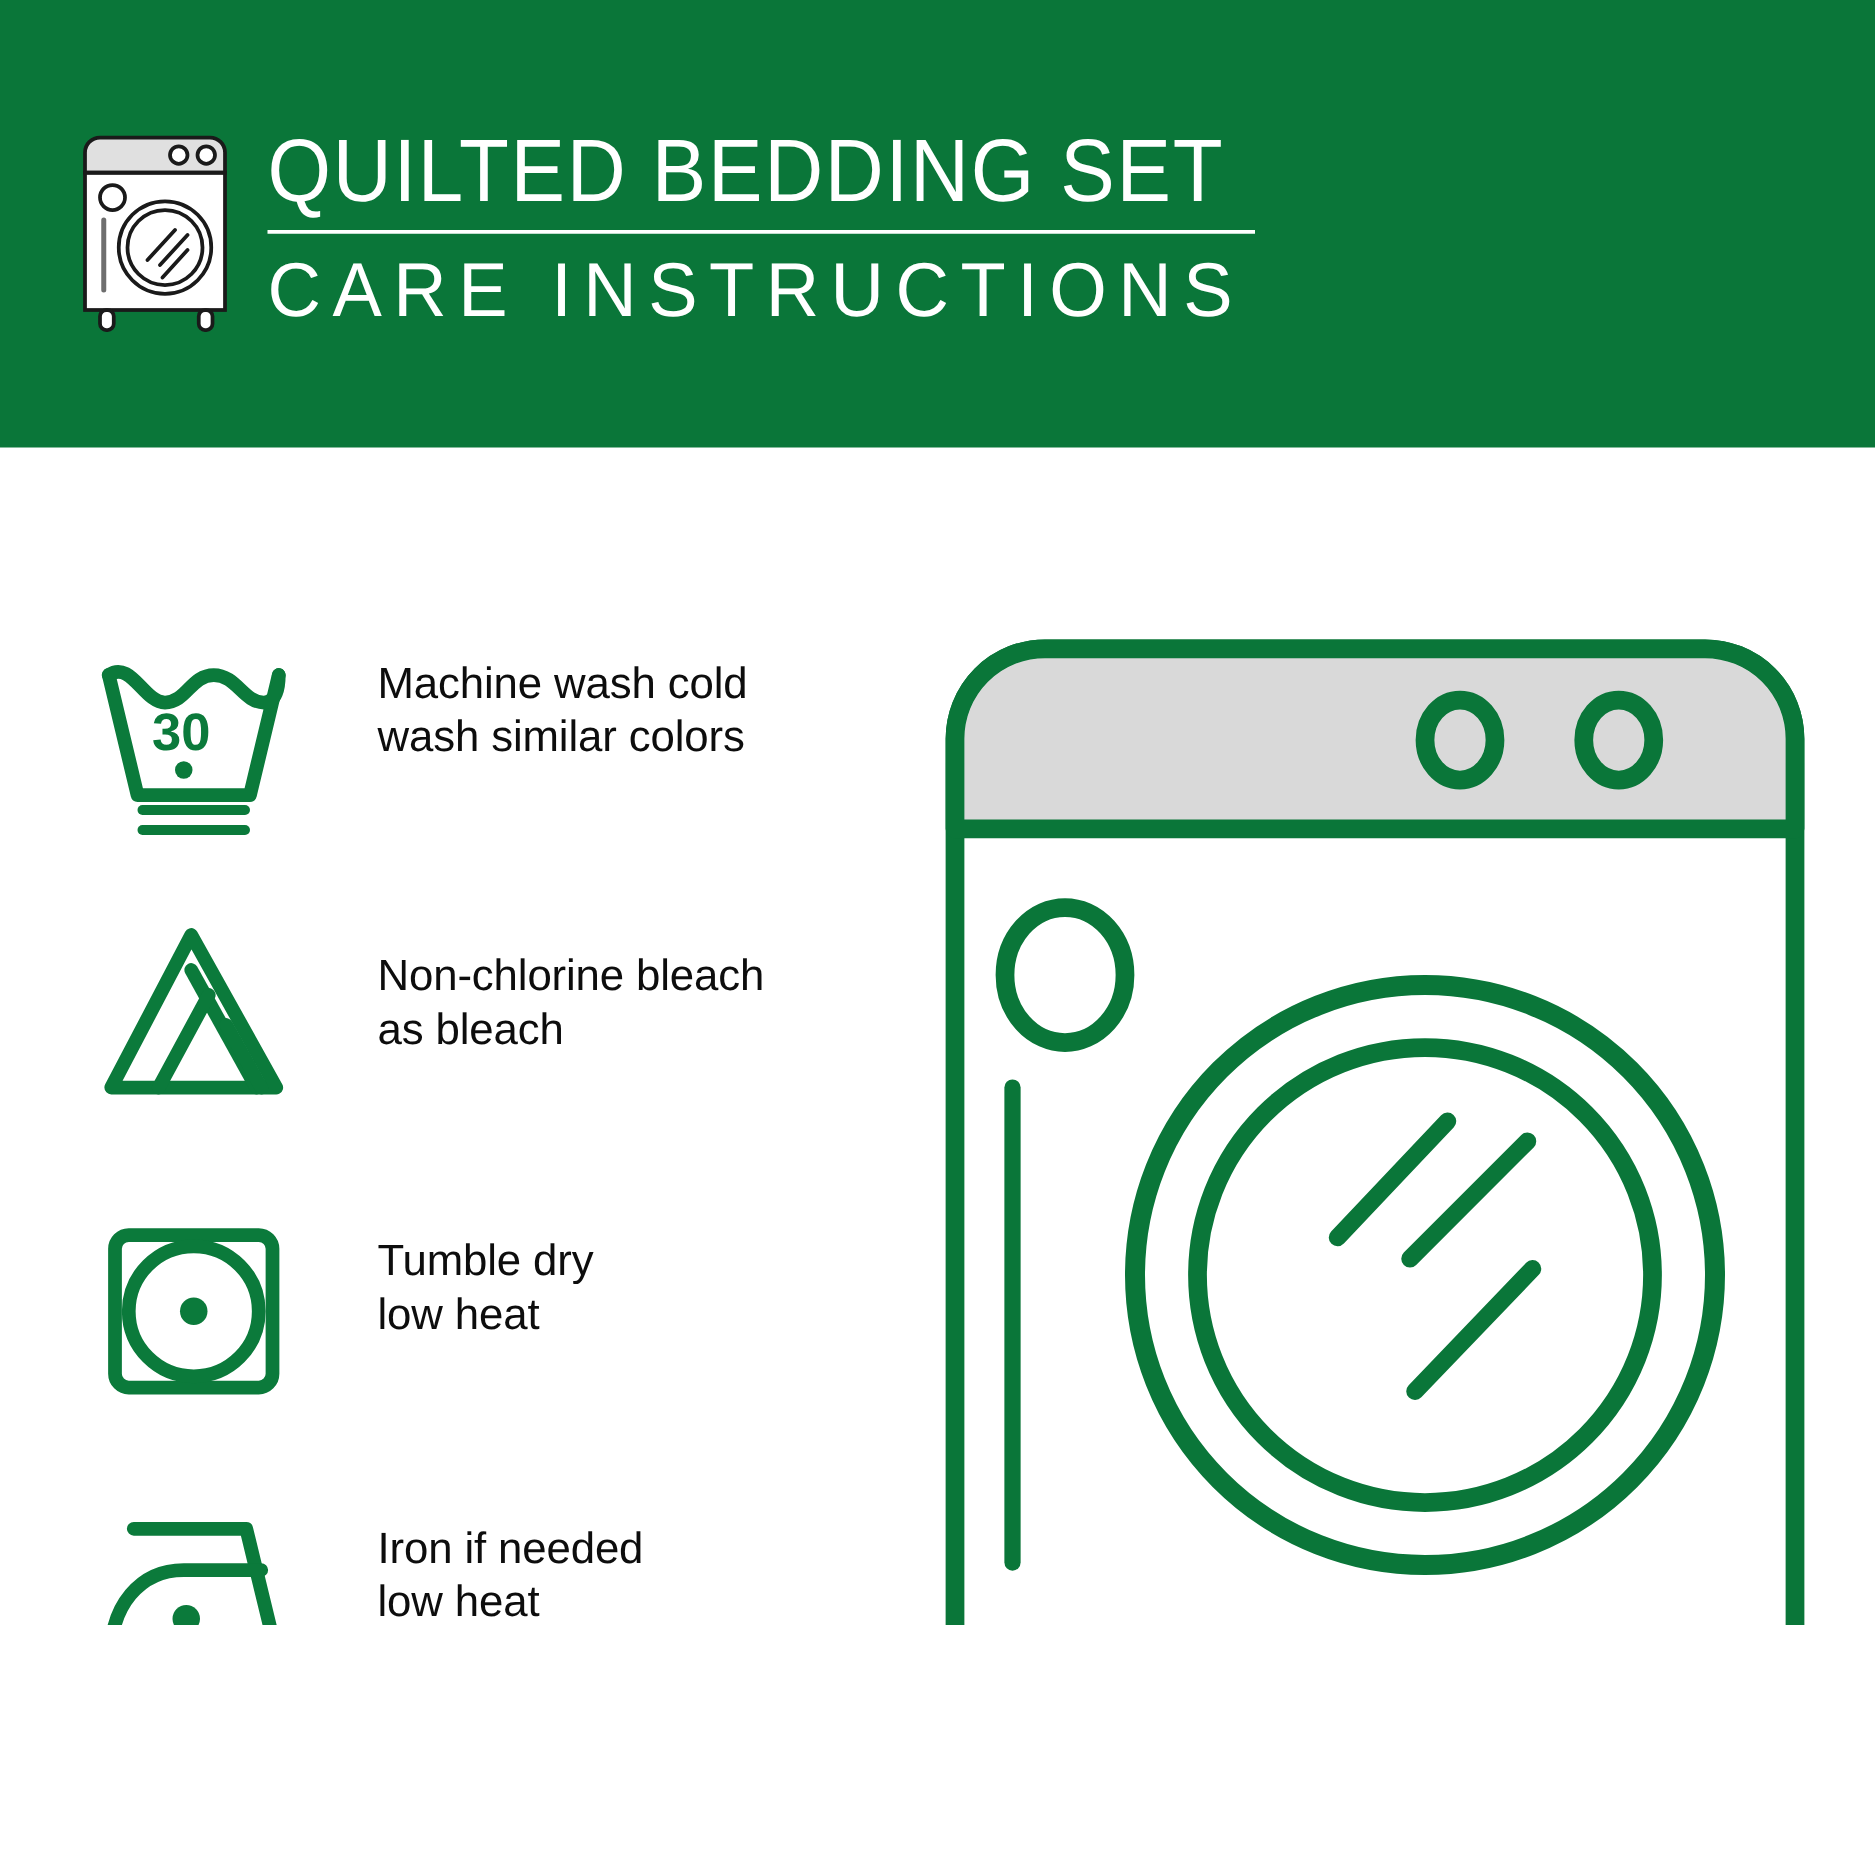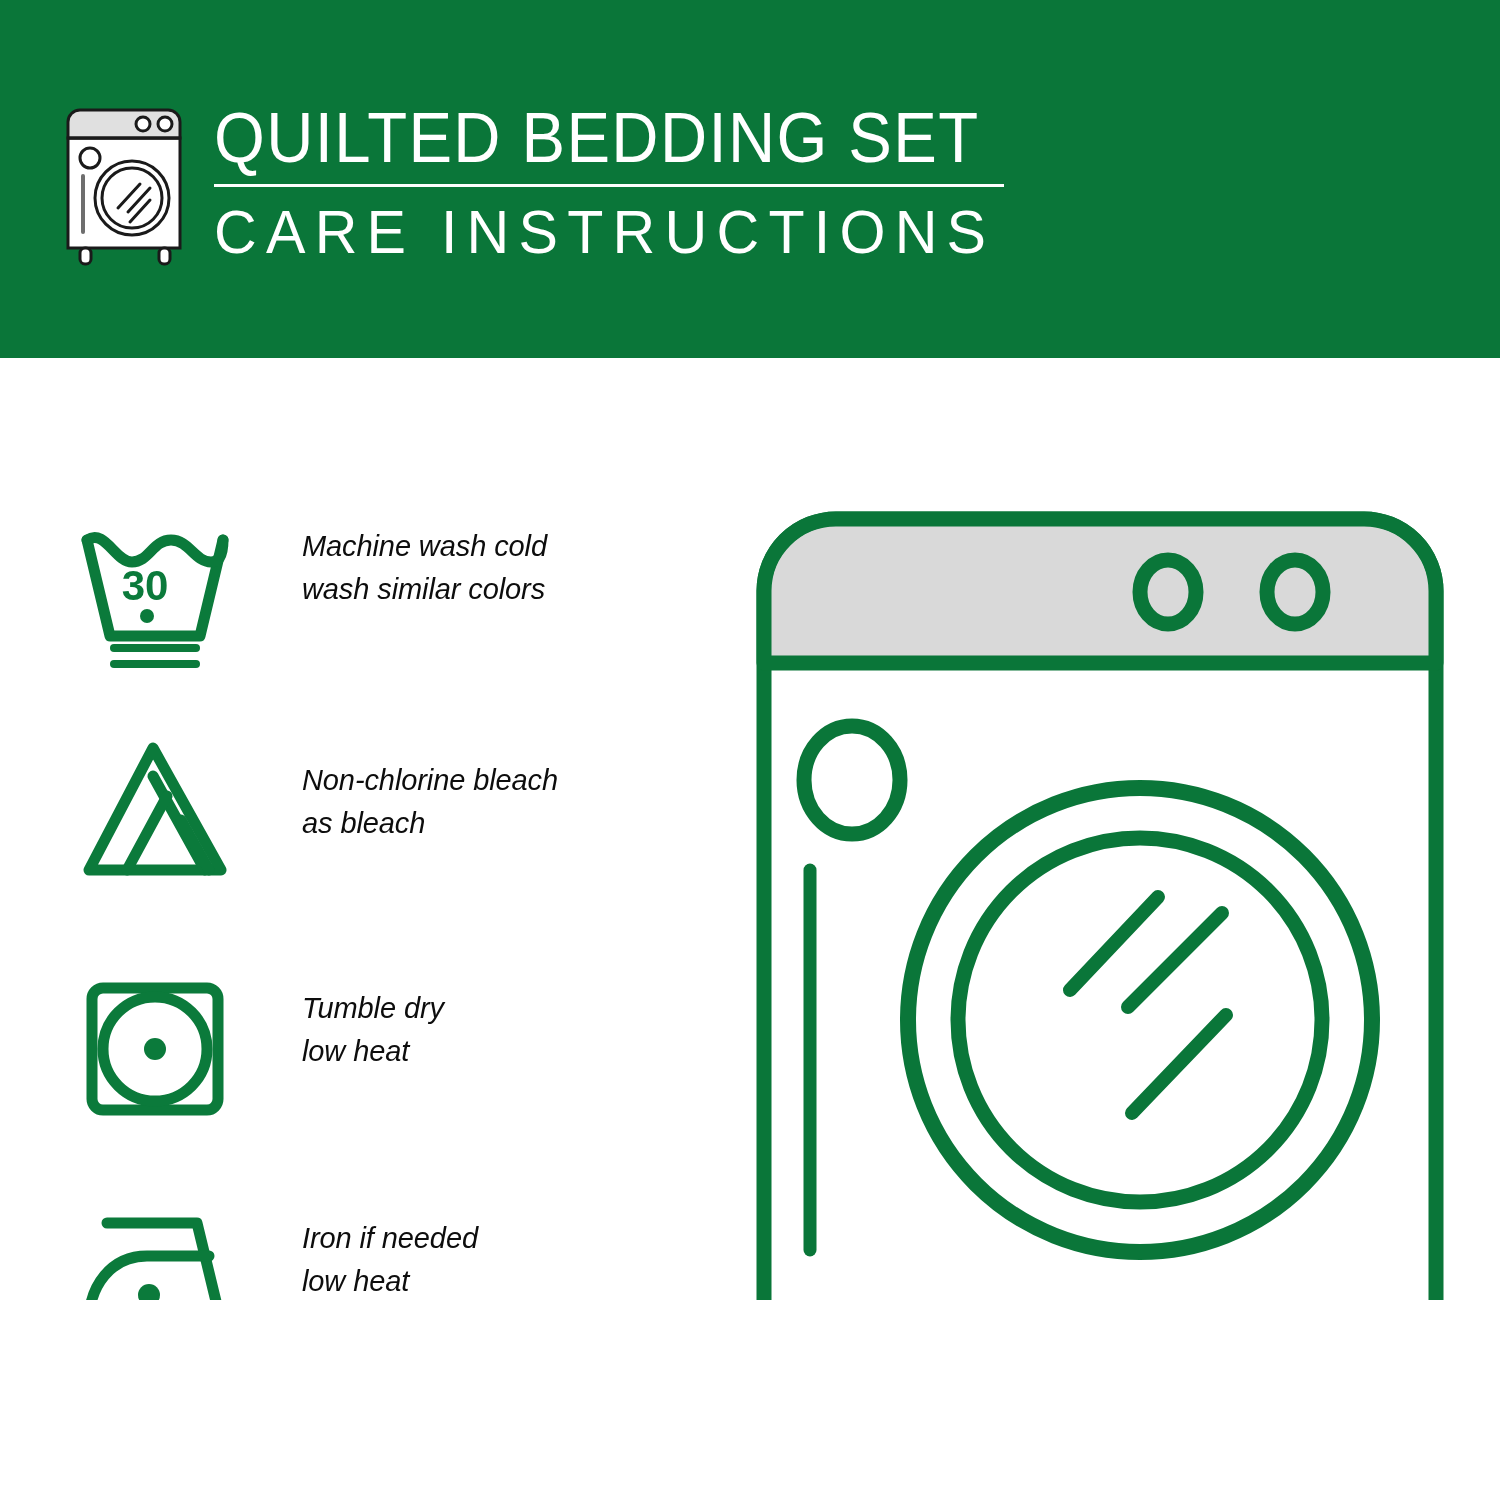--- a/index.html
+++ b/index.html
@@ -92,26 +92,25 @@
     width: 160px;
     height: 160px;
   }
   .care-icon svg { display: block; width: 100%; height: 100%; }
 
   .care-text {
     position: absolute;
     left: 302px;
     top: 0;
     width: 400px;
-    font-size: 29px;
+    font-size: 35px;
     line-height: 43px;
     color: #0d0d0d;
     font-weight: 400;
     letter-spacing: -0.1px;
-    font-style: italic;
   }
   .care-row.r0 .care-text { top: 7px; }
   .care-row.r1 .care-text { top: 29px; }
   .care-row.r2 .care-text { top: 23px; }
   .care-row.r3 .care-text { top: 27px; }
 
   
   #machine-illustration {
     position: absolute;
     left: 740;

